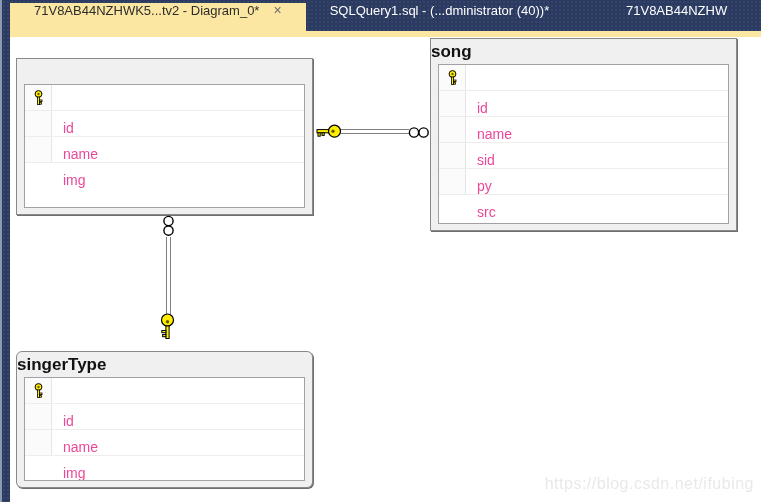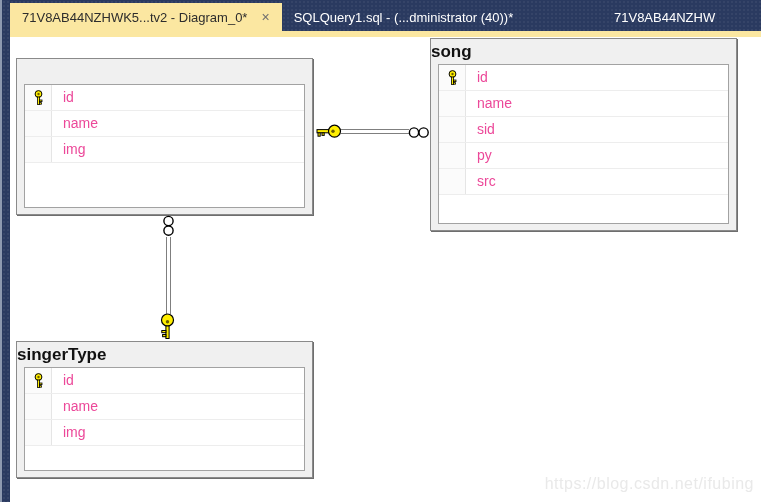--- a/index.html
+++ b/index.html
@@ -8,44 +8,44 @@
 
   
   .edge-light{position:absolute; left:0; top:0; width:2px; height:502px; background:#8d99af;}
   .edge-dark{position:absolute; left:2px; top:0; width:8px; height:502px; background:#2a3a60;
     background-image:radial-gradient(rgba(255,255,255,0.06) 1px, transparent 1px); background-size:4px 4px;}
 
   
   .tabbar{position:absolute; left:10px; top:0; width:751px; height:31px; background:#2a3a60;
     background-image:radial-gradient(rgba(255,255,255,0.05) 1px, transparent 1px); background-size:4px 4px;
     display:flex; align-items:flex-end;}
-  .tab{height:28px; display:flex; align-items:center; font-size:13px; padding:0 12px; white-space:nowrap;}
+  .tab{height:28px; display:flex; font-size:13px; padding:0 24px; white-space:nowrap;}
   .tab.active{background:#fbe7a1; color:#2d2d2d;}
   .tab.inactive{color:#ffffff; background:transparent;}
   .tab .close{margin-left:14px; color:#6f6f6f; font-size:14px; line-height:14px; cursor:default;}
   .tab3{position:absolute; left:592px; bottom:0;}
 
   
   .active-strip{position:absolute; left:10px; top:31px; width:751px; height:6px; background:#fbe7a1;}
 
   
   .canvas{position:absolute; left:10px; top:37px; width:751px; height:465px; background:#ffffff;}
 
   
   .table-window{position:absolute; background:#f0f0f0; border:1px solid #8a8a8a; box-shadow:1px 1px 0 #6e6e6e;}
   .table-title{height:25px; line-height:26px; font-weight:bold; font-size:17px; color:#111;
     letter-spacing:0px;}
   .table-grid{position:absolute; left:7px; right:7px; top:25px; bottom:6px; background:#ffffff; border:1px solid #a2a2a2; overflow:hidden;}
   .t-row{height:25px; border-bottom:1px solid #ededed; display:flex; align-items:stretch;}
   .keycell{width:26px; border-right:1px solid #e5e5e5; background:#fbfbfb; display:flex; align-items:center; justify-content:center;}
-  .colname{font-size:14px; line-height:25px; padding-left:11px; color:#ec4899;}
+  .colname{font-size:14px; line-height:25px; padding-left:11px; color:#ec4899;margin-top:31px;}
 
   #tbl-singer{left:6px; top:21px; width:295px; height:155px;}
   #tbl-song{left:420px; top:1px; width:305px; height:191px;}
-  #tbl-singertype{left:6px; top:304px; width:295px; height:135px;}
+  #tbl-singertype{left:6px; top:314px; width:295px; height:135px;border-radius:6px;}
 
   
   .h-line{position:absolute; left:331px; top:92px; width:68px; height:3px; background:#ffffff;
     border-top:1px solid #7f7f7f; border-bottom:1px solid #7f7f7f;}
   .v-line{position:absolute; left:156px; top:200px; width:3px; height:77px; background:#ffffff;
     border-left:1px solid #7f7f7f; border-right:1px solid #7f7f7f;}
   .endpoint{position:absolute;}
   #h-key{left:306px; top:87px;}
   #h-inf{left:398px; top:88px;}
   #v-inf{left:152px; top:178px;}

